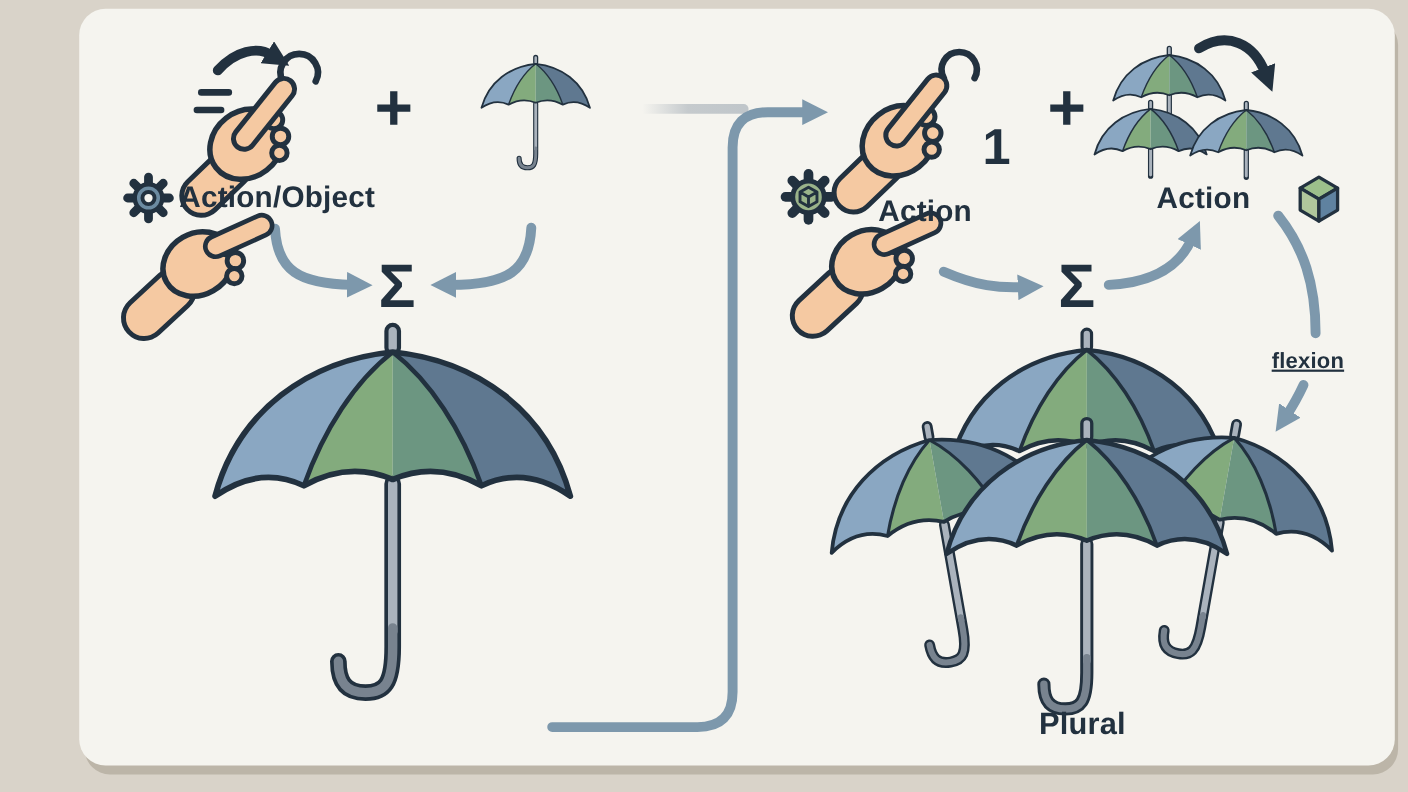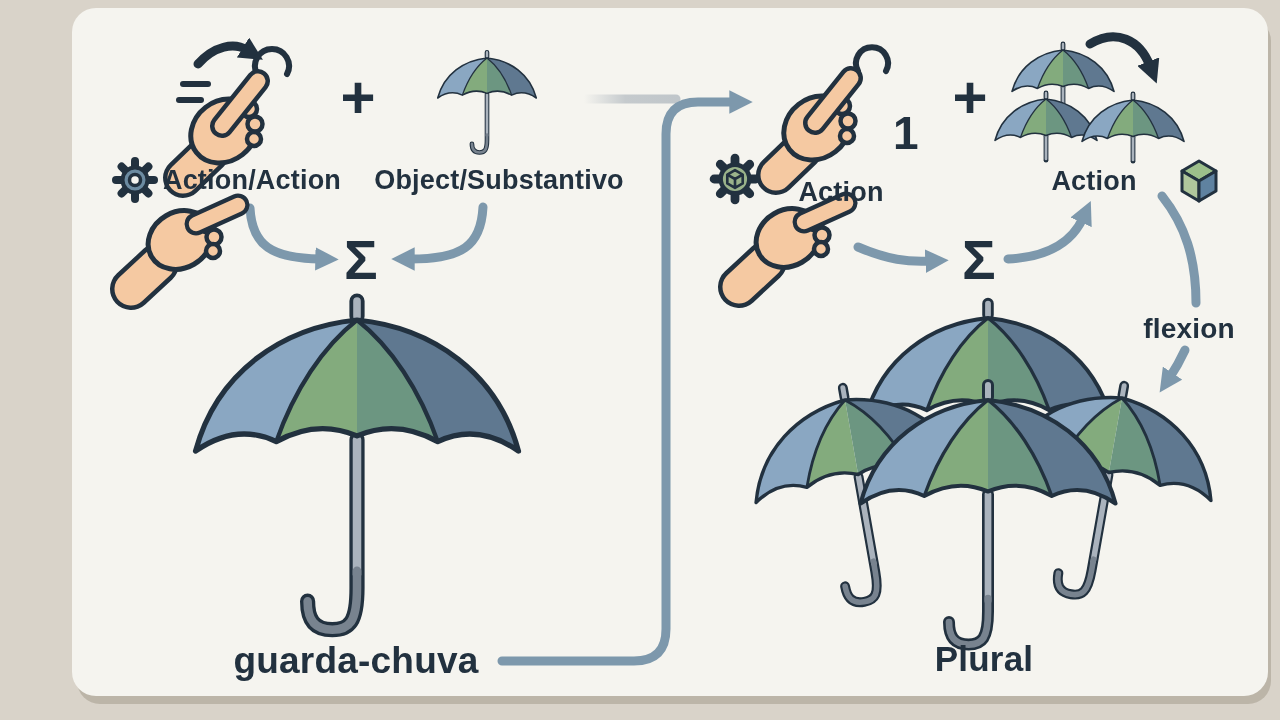--- a/index.html
+++ b/index.html
@@ -16,22 +16,22 @@
     box-shadow:4px 9px 0 -1px var(--card_shadow,#bcb5a8);
   }
   svg.diagram{position:absolute;left:0;top:0;width:1280px;height:720px;pointer-events:none;}
   .lbl{
     position:absolute;transform:translate(-50%,-50%);
     font-weight:bold;color:var(--ink,#22313f);
     white-space:nowrap;line-height:1;letter-spacing:0.2px;
   }
   .f-label{font-size:27px;}
   .f-word-big{font-size:37px;}
-  .f-word-mid{font-size:35px;}
-  .f-flex{font-size:28px;}
+  .f-word-mid{font-size:28px;}
+  .f-flex{font-size:20px;text-decoration:underline;}
   .f-plus{font-size:60px;font-weight:bold;}
   .f-sigma{font-size:56px;}
   .f-count{font-size:46px;}
 
   
   .p-blue{fill:var(--umbrella_blue,#8aa7c2);}
   .p-green1{fill:var(--umbrella_green_light,#83ab7d);}
   .p-green2{fill:var(--umbrella_green_dark,#6c9681);}
   .p-slate{fill:var(--umbrella_slate,#5f7890);}
   .rib{fill:none;stroke:var(--ink,#22313f);stroke-width:4.5;}
@@ -191,25 +191,23 @@
     <use href="#pointHand" transform="translate(848,225)"></use>
 
     <g>
       <use href="#canopy" transform="translate(988,318) scale(0.72)"></use>
       <use href="#umbFull" transform="translate(845,400) rotate(-10) scale(0.62)"></use>
       <use href="#umbFull" transform="translate(1122,398) rotate(10) scale(0.62)"></use>
       <use href="#umbFull" transform="translate(988,400) scale(0.75)"></use>
     </g>
   </svg>
 
-  <div class="lbl f-label" style="left:252px;top:180px">Action/Action</div>
+  <div class="lbl f-label" style="left:252px;top:180px">Action/Object</div>
   <div class="lbl f-plus" style="left:358px;top:98px">+</div>
-  <div class="lbl f-label" style="left:499px;top:180px">Object/Substantivo</div>
   <div class="lbl f-sigma" style="left:361px;top:260px">Σ</div>
-  <div class="lbl f-word-big" style="left:356px;top:660px">guarda-chuva</div>
 
   <div class="lbl f-label" style="left:841px;top:192px">Action</div>
   <div class="lbl f-count" style="left:906px;top:133px">1</div>
   <div class="lbl f-plus" style="left:970px;top:98px">+</div>
   <div class="lbl f-label" style="left:1094px;top:181px">Action</div>
   <div class="lbl f-sigma" style="left:979px;top:260px">Σ</div>
   <div class="lbl f-flex" style="left:1189px;top:329px">flexion</div>
   <div class="lbl f-word-mid" style="left:984px;top:658px">Plural</div>
 </div>
 

